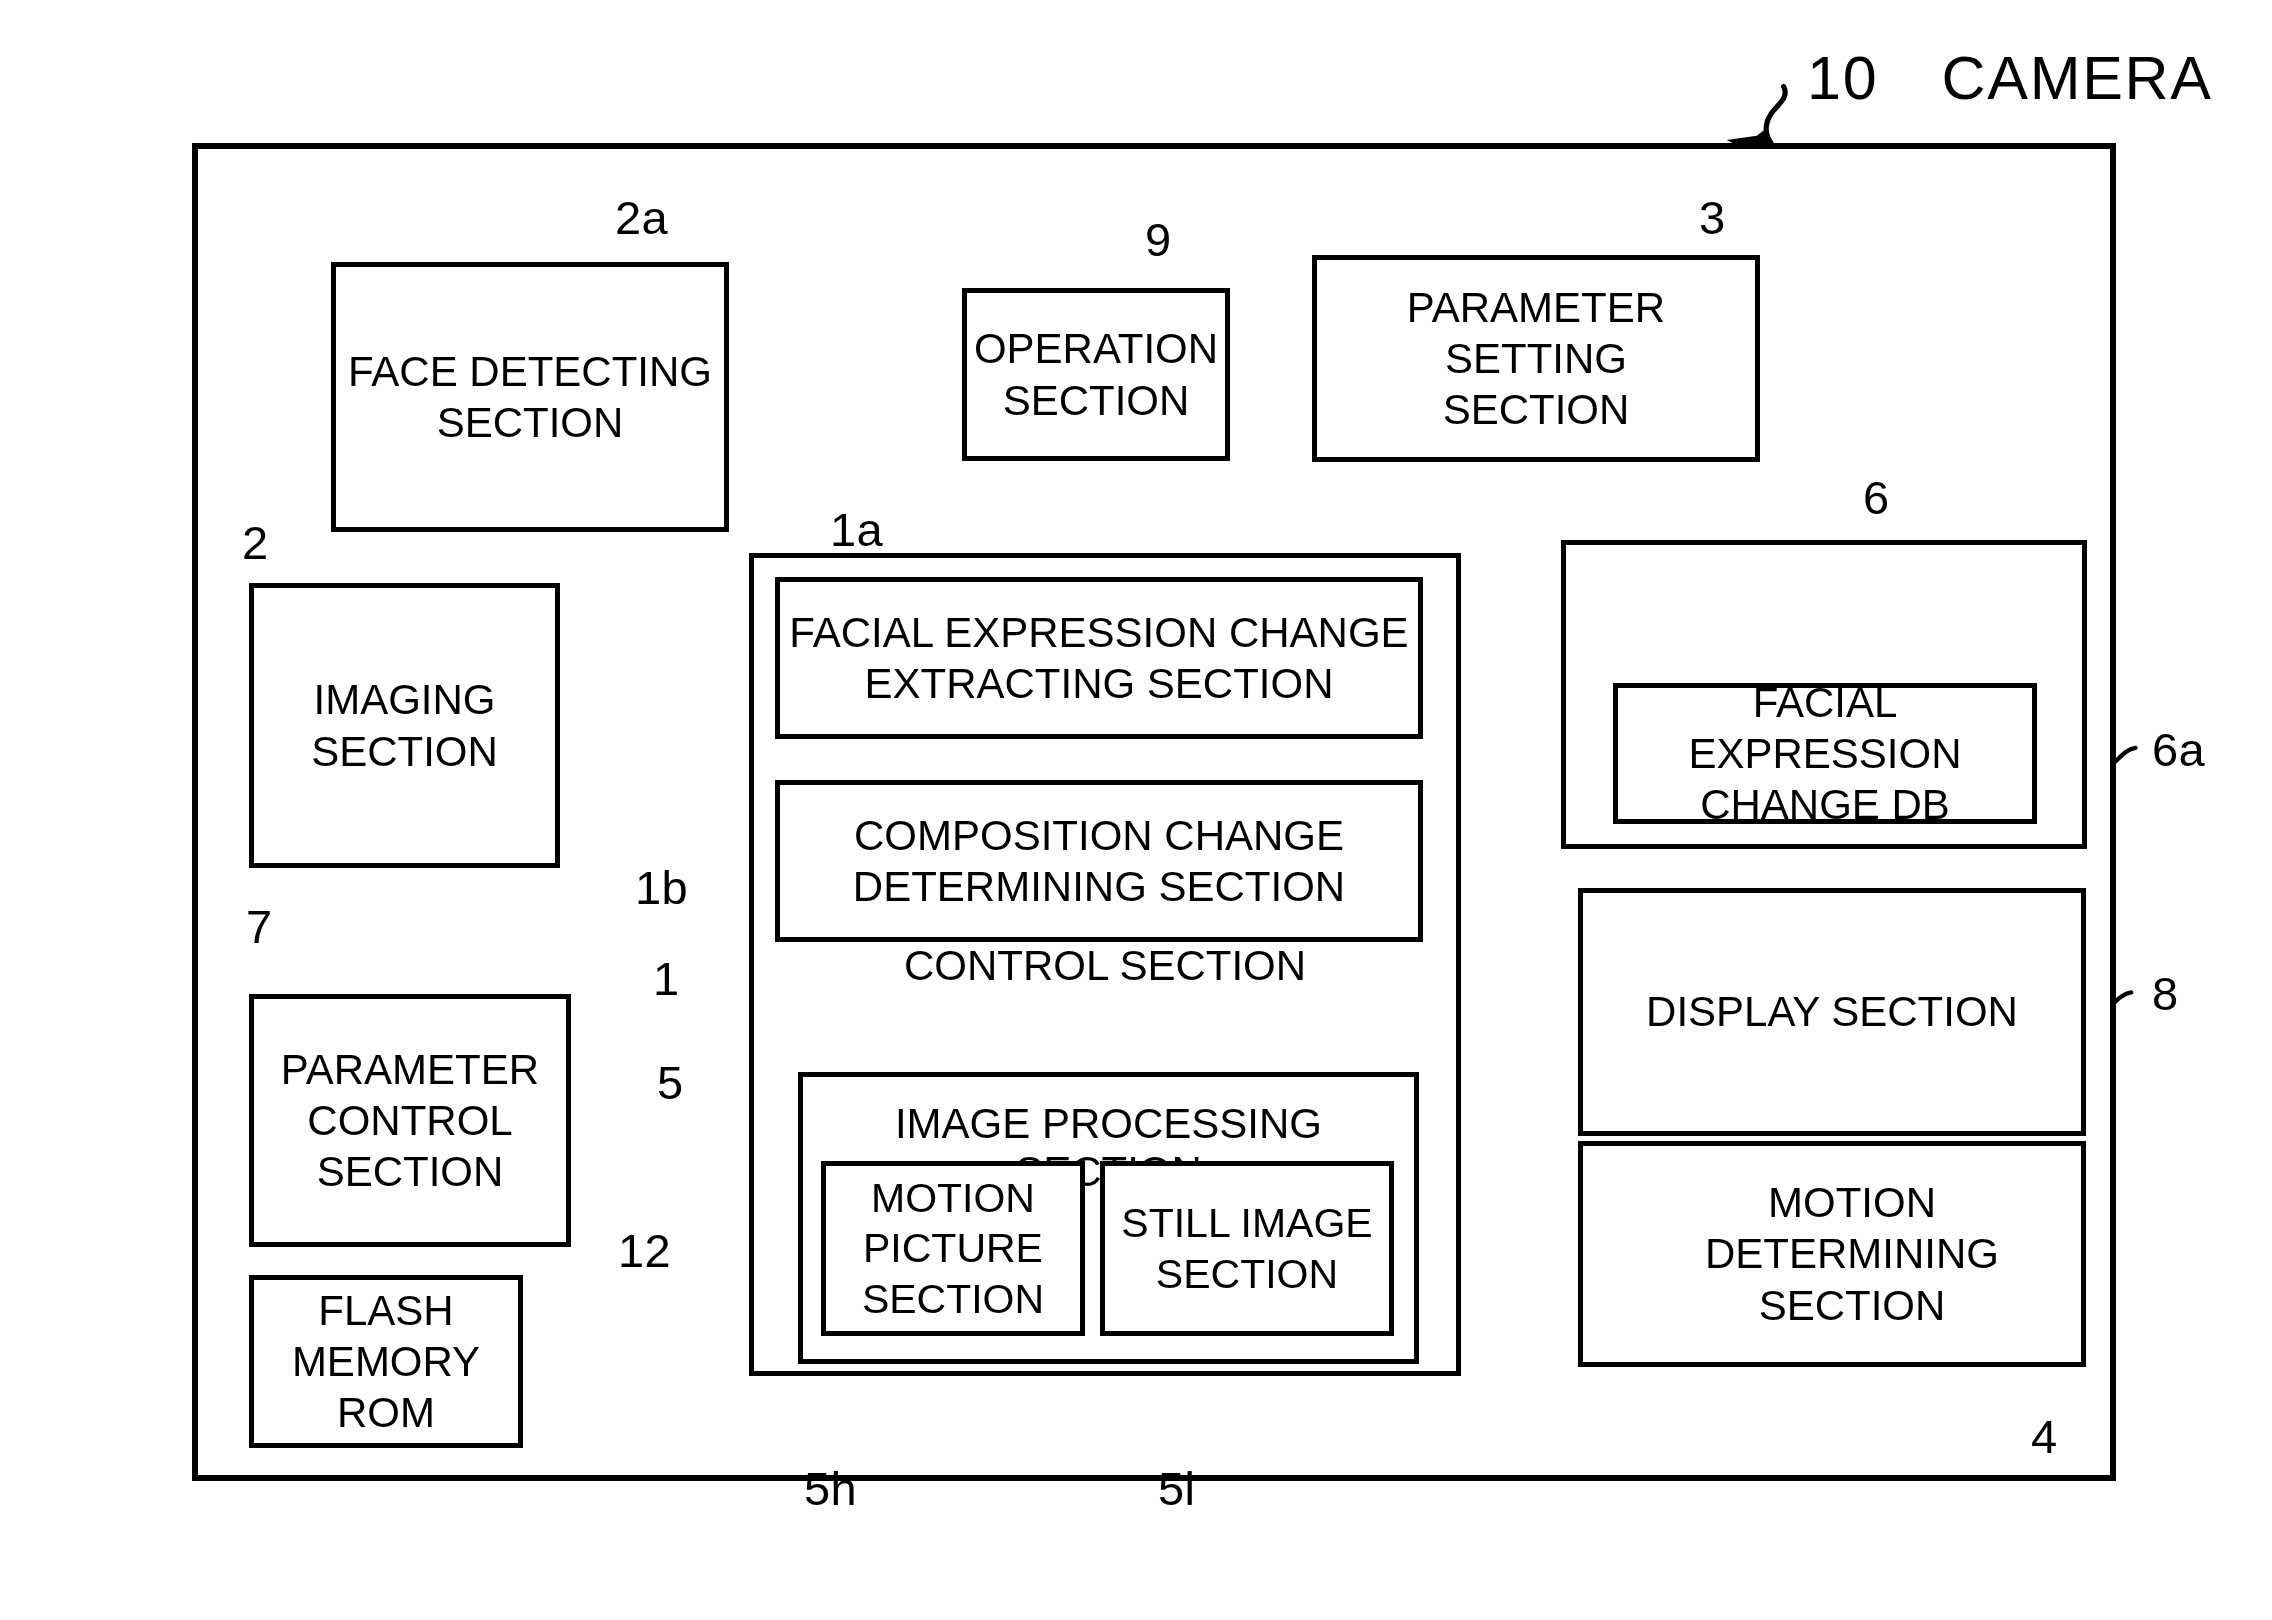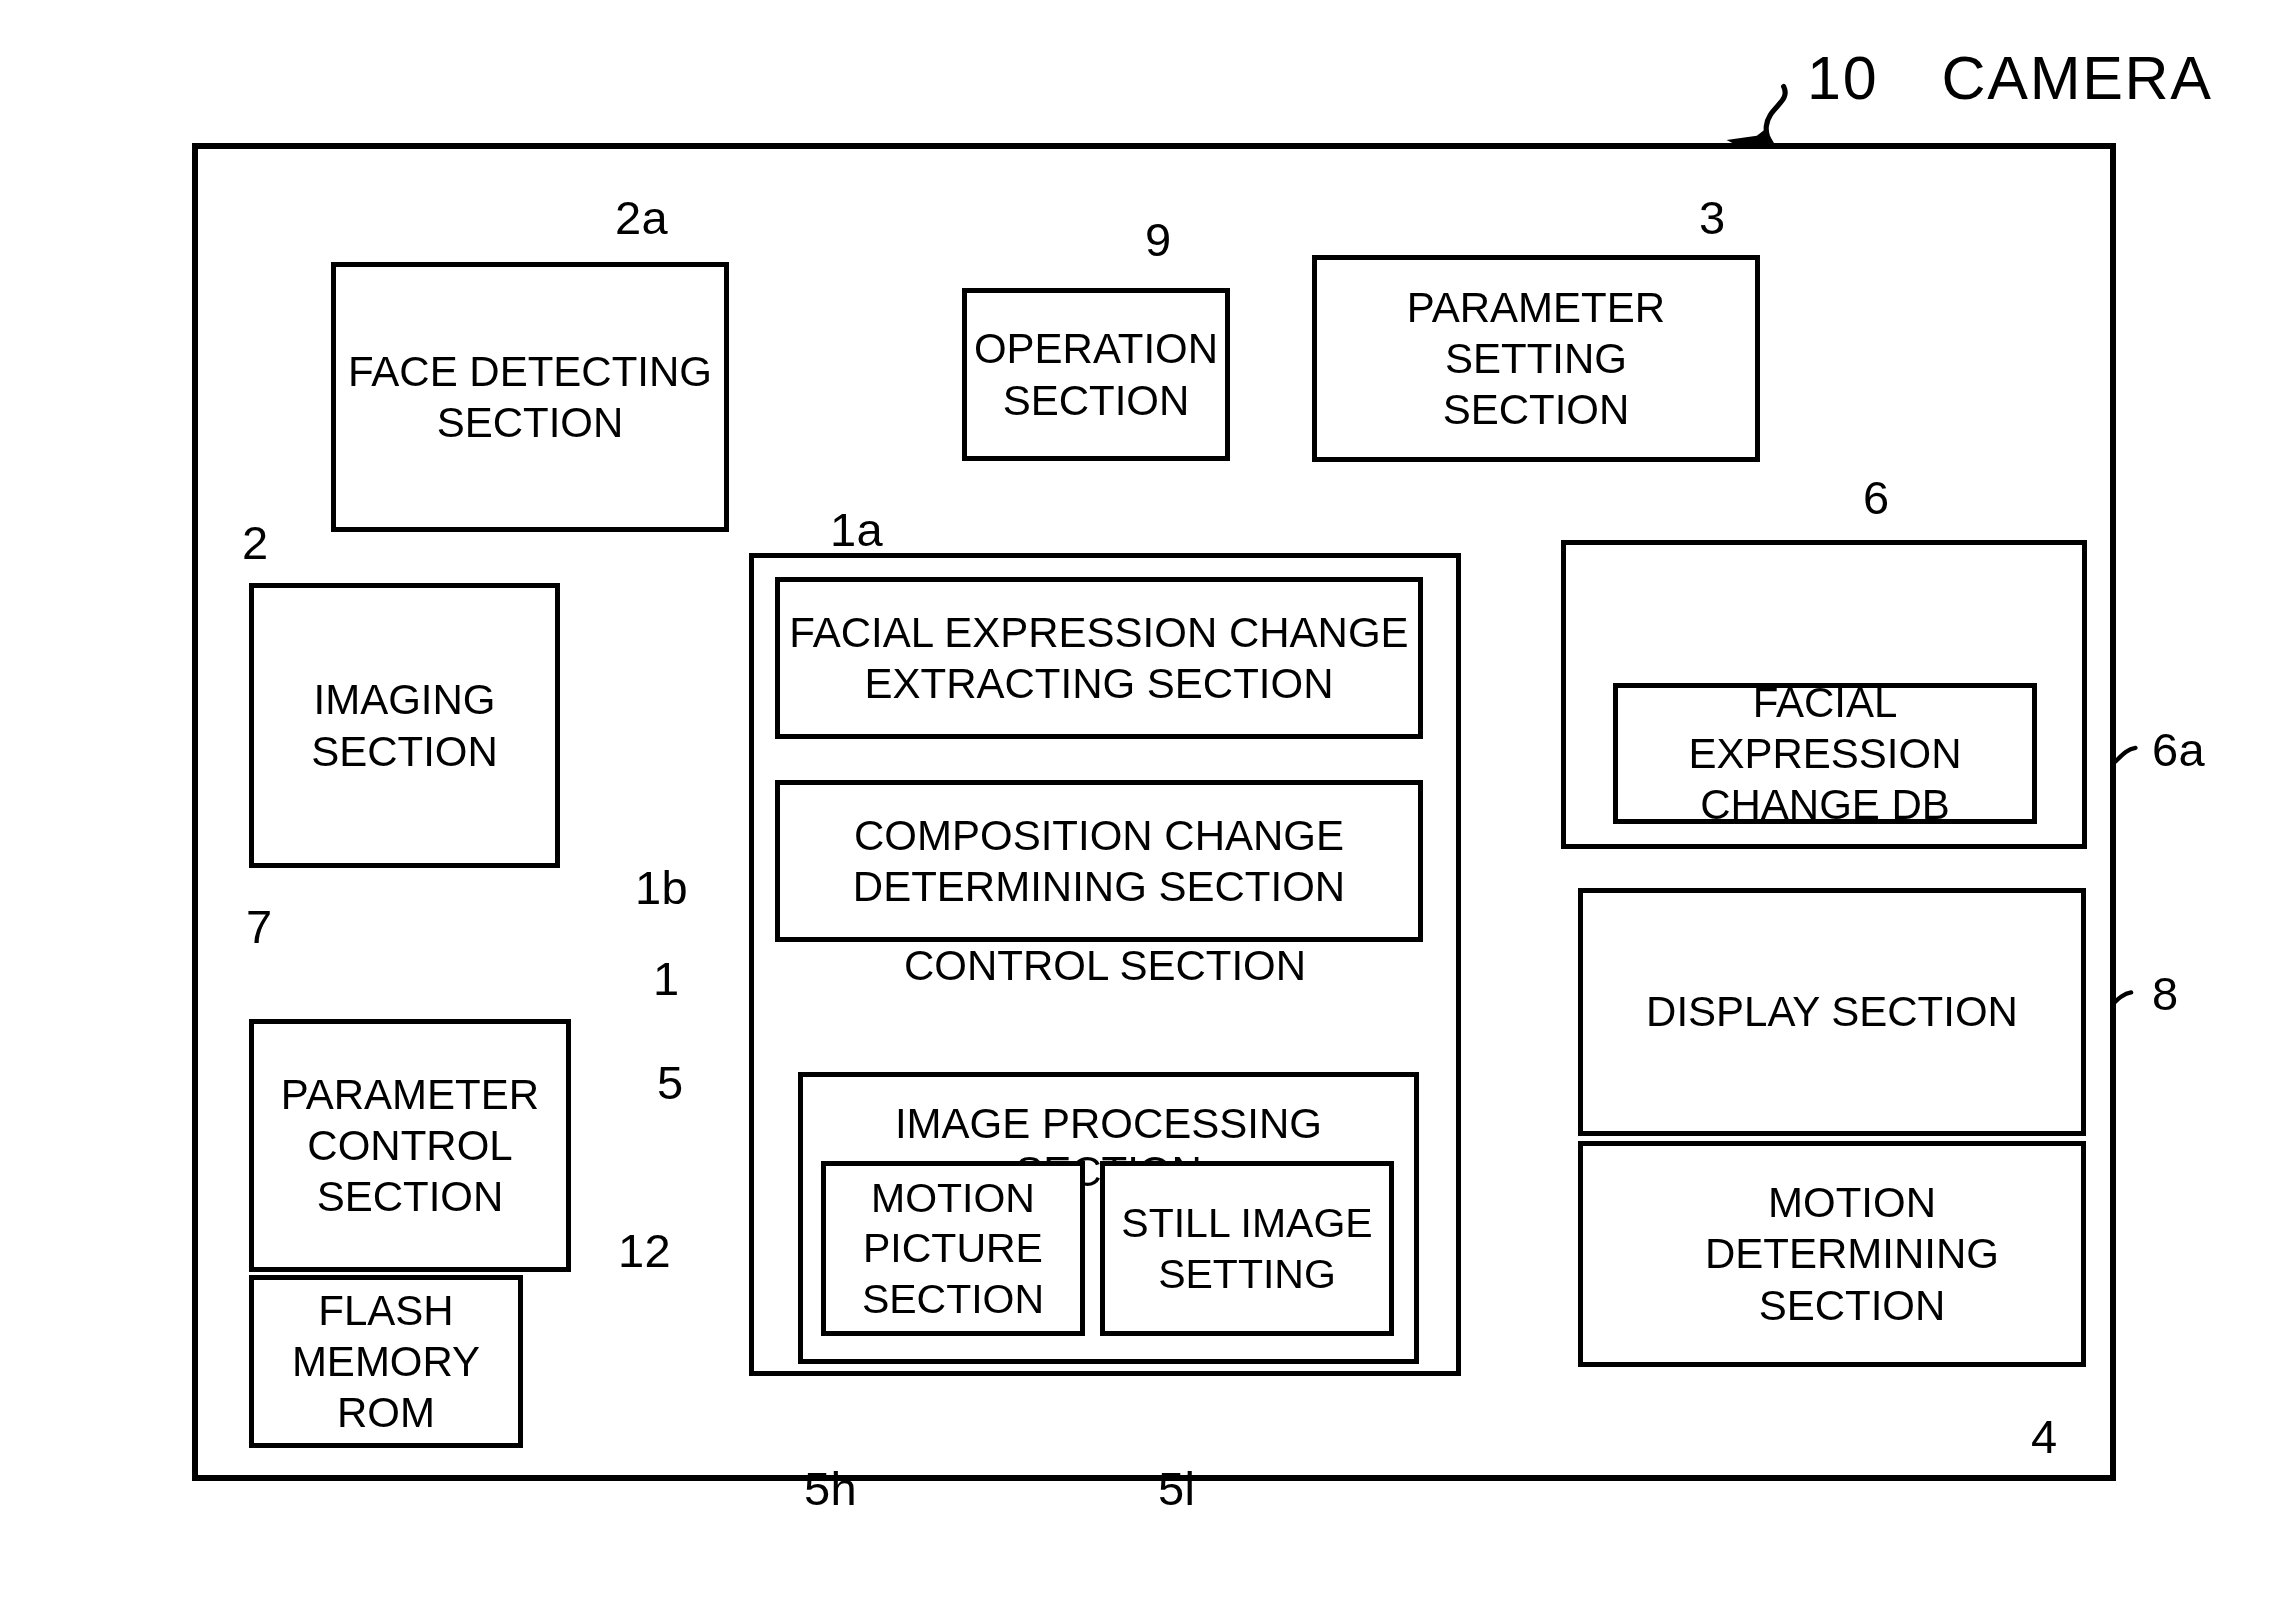--- a/index.html
+++ b/index.html
@@ -184,21 +184,21 @@
   </div>
 
   <div class="box f-48" style="left:249px; top:583px; width:311px; height:285px;">
     <span class="txt">IMAGING
 SECTION</span>
   </div>
   <div class="ref big" style="left:242px; top:519px;">
     <span>2</span>
   </div>
 
-  <div class="box f-48" style="left:249px; top:1019px; width:322px; height:253px;">
+  <div class="box f-48" style="left:249px; top:994px; width:322px; height:253px;">
     <span class="txt">PARAMETER
 CONTROL
 SECTION</span>
   </div>
   <div class="ref big" style="left:246px; top:903px;">
     <span>7</span>
   </div>
 
   <div class="box f-48" style="left:249px; top:1275px; width:274px; height:173px;">
     <span class="txt">FLASH MEMORY
@@ -262,21 +262,21 @@
     <span class="txt">MOTION
 PICTURE
 SECTION</span>
   </div>
   <div class="ref big" style="left:804px; top:1465px;">
     <span>5h</span>
   </div>
 
   <div class="box f-46" style="left:1100px; top:1161px; width:294px; height:175px;">
     <span class="txt">STILL IMAGE
-SETTING</span>
+SECTION</span>
   </div>
   <div class="ref big" style="left:1158px; top:1465px;">
     <span>5i</span>
   </div>
 
   <div class="box" style="left:1561px; top:540px; width:526px; height:309px; display:block;">
   </div>
   <div class="ref big" style="left:1863px; top:474px;">
     <span>6</span>
   </div>

